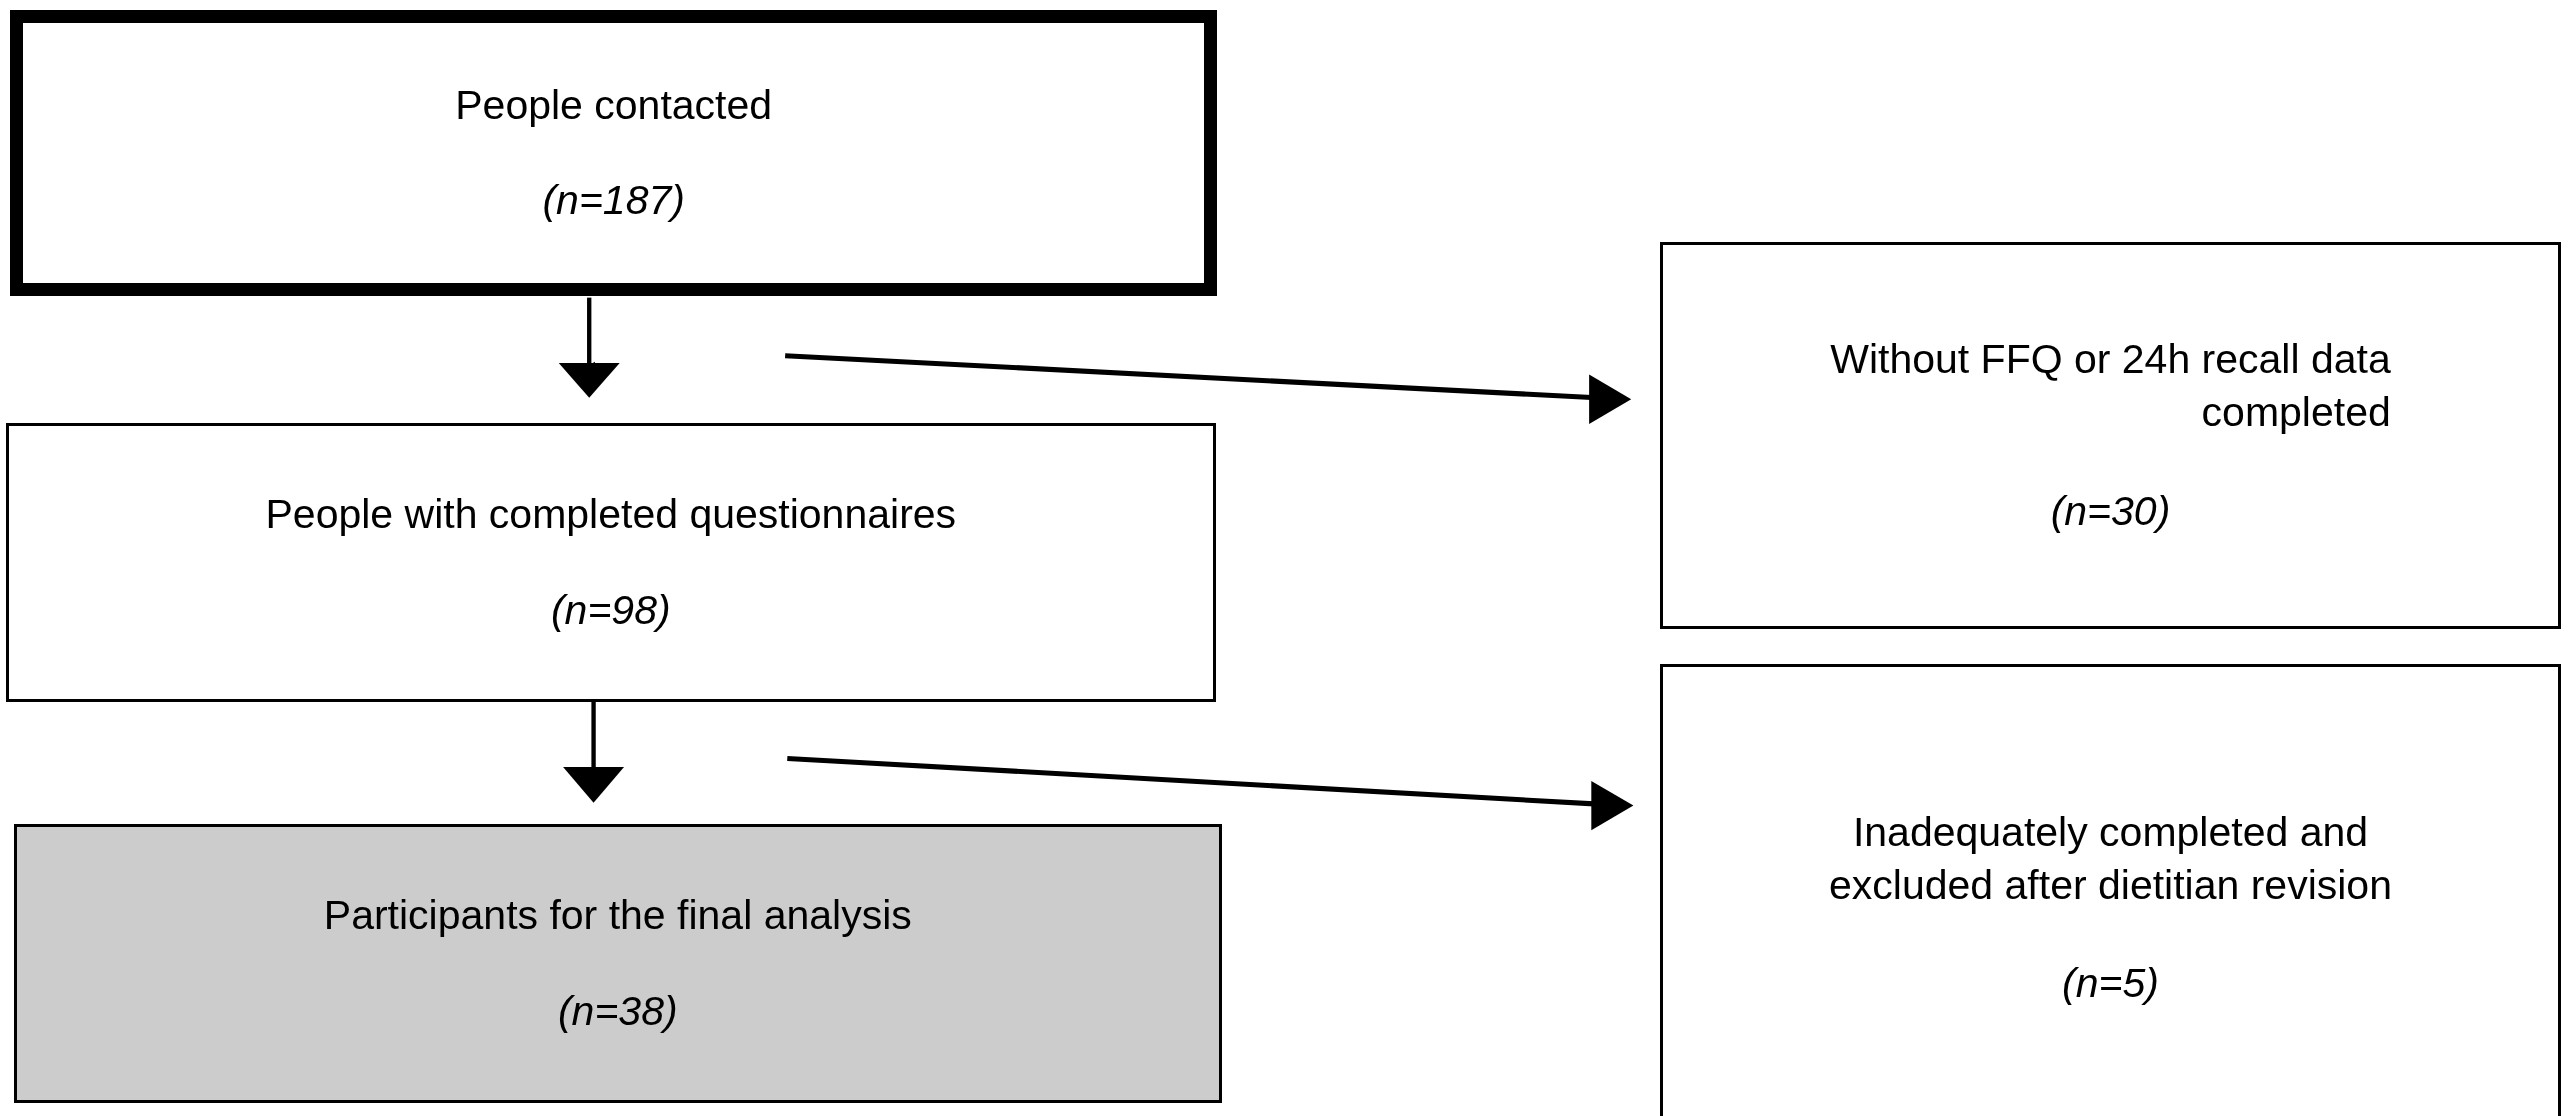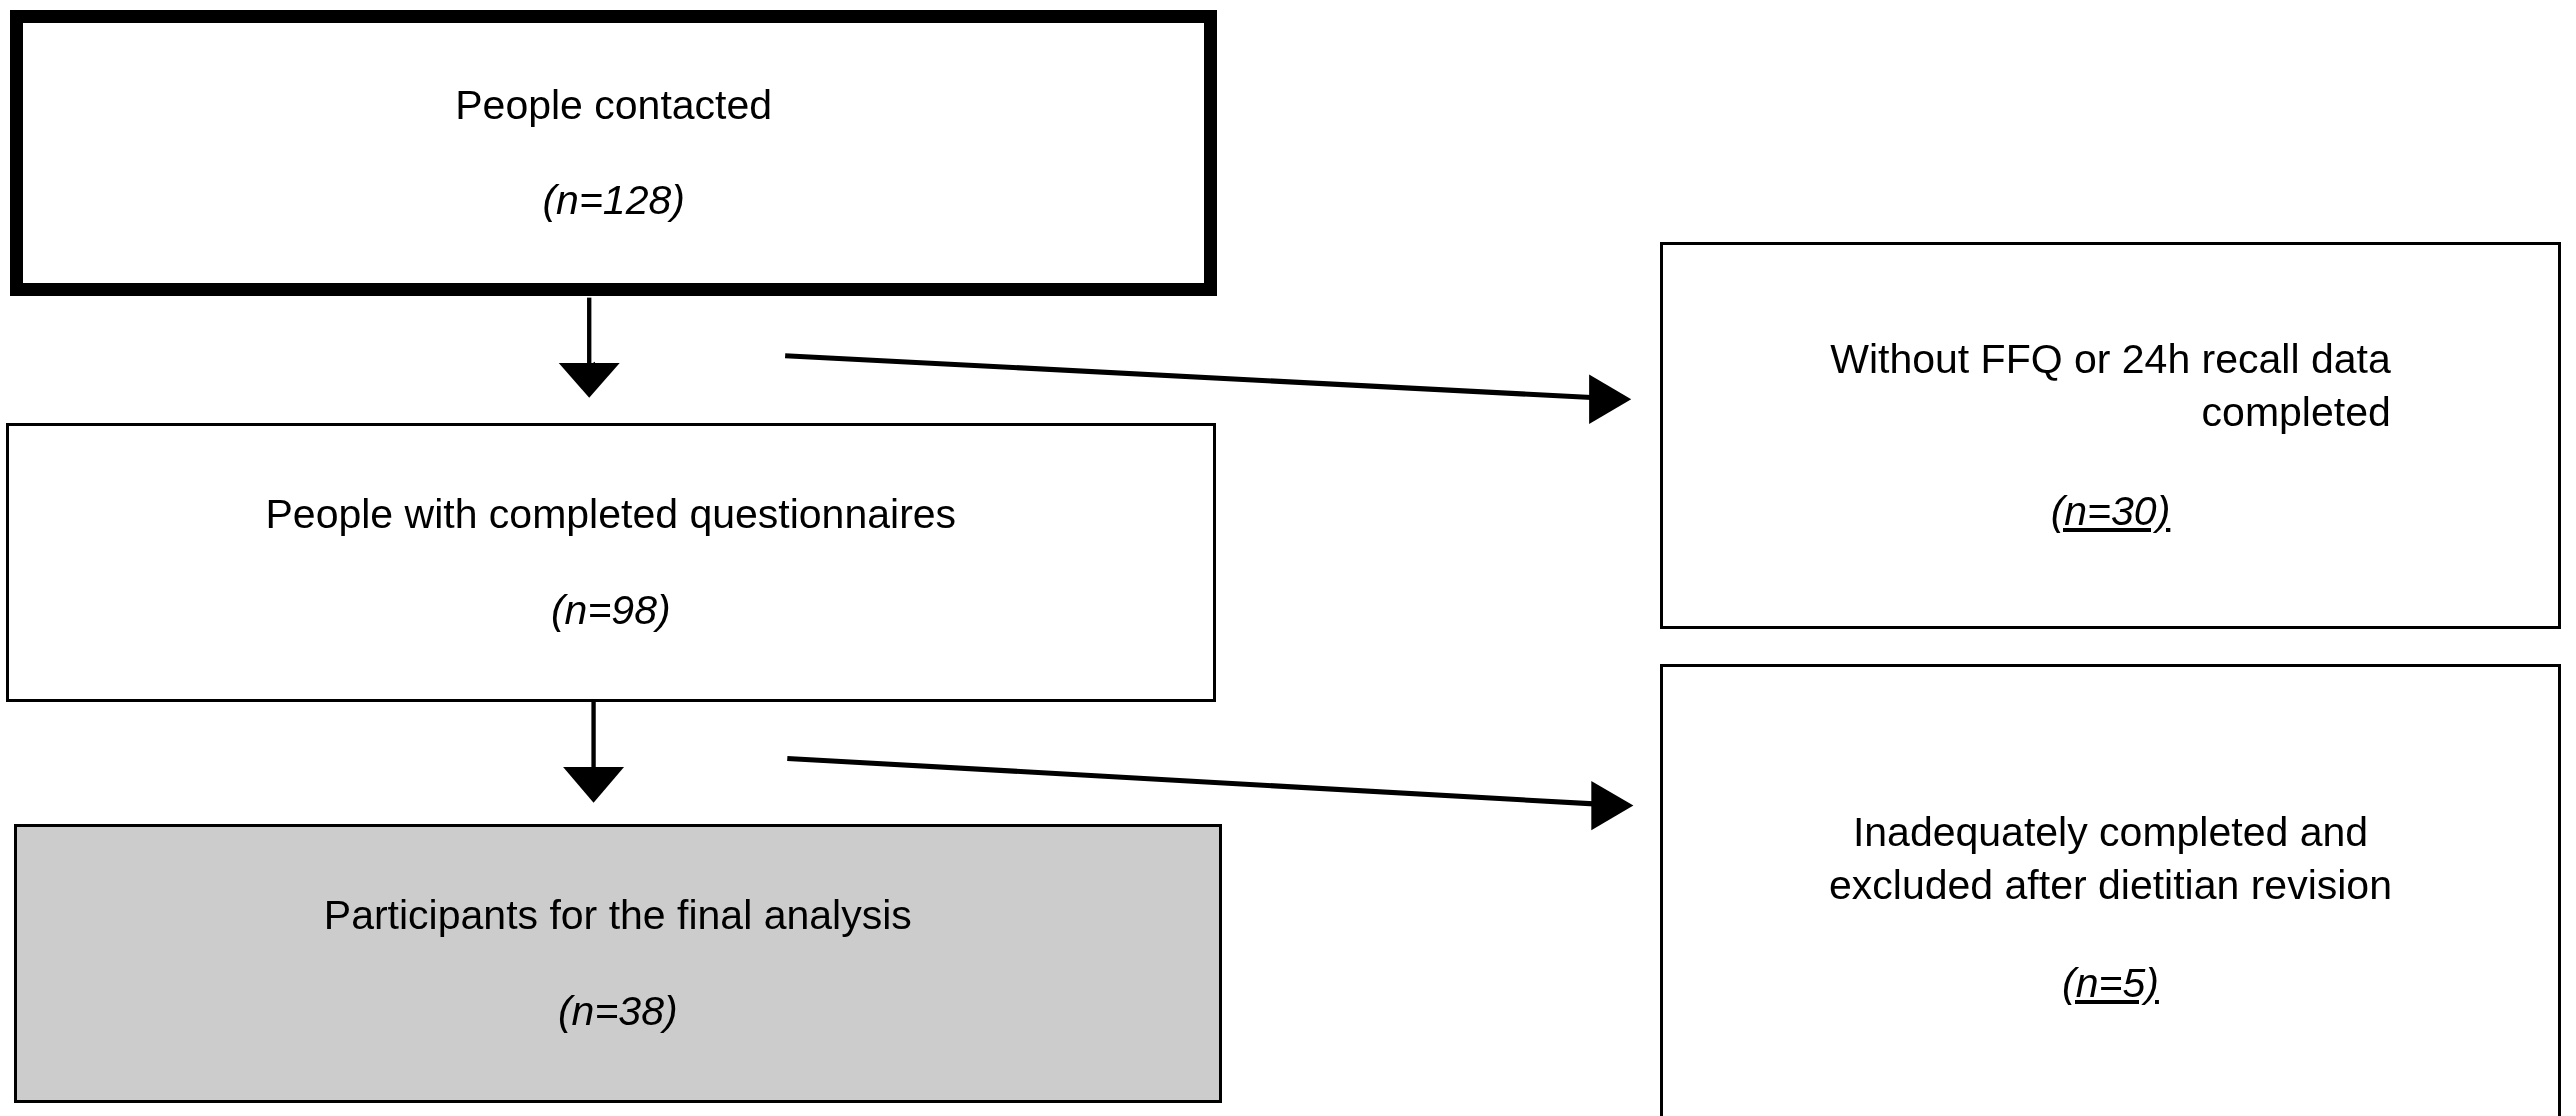--- a/index.html
+++ b/index.html
@@ -40,21 +40,21 @@
     white-space: pre-line;
     padding: 0 19px;
   }
   .box-count {
     font-size: 41px;
     font-style: italic;
     line-height: 1.30;
     margin-top: 42px;
   }
   .right-box .box-title { padding: 0 29px; }
-  .right-box .box-count { margin-top: 45px; text-decoration: underline; }
+  .right-box .box-count { margin-top: 45px; }
 
   #box-people-contacted { left: 10.2px;  top: 10.2px;   width: 1207px; height: 286px; }
   #box-completed-questionnaires { left: 5.8px; top: 423px; width: 1210px; height: 279px; justify-content: center; }
   #box-final-participants { left: 5.8px; top: 824px; width: 1208px; height: 279px; margin-left: 8px; }
   #box-without-data { left: 1660px; top: 242px; width: 901px; height: 387px; text-align: right; }
   #box-inadequate { left: 1660px; top: 664px; width: 901px; height: 488px; }
 
   #arrow-layer {
     position: absolute;
     left: 0; top: 0;
@@ -86,21 +86,21 @@
 
     <line x1="818" y1="967" x2="818" y2="1060" stroke="#000000" stroke-width="6"></line>
     <polygon points="776,1057 860,1057 818,1106" fill="#000000"></polygon>
 
     <line x1="1085" y1="1045" x2="2203" y2="1108" stroke="#000000" stroke-width="7"></line>
     <polygon points="2193,1076 2251,1110 2193,1144" fill="#000000"></polygon>
   </svg>
 
   <div class="flow-box emphasis" id="box-people-contacted">
     <div class="box-title">People contacted</div>
-    <div class="box-count">(n=128)</div>
+    <div class="box-count">(n=187)</div>
   </div>
 
   <div class="flow-box" id="box-completed-questionnaires">
     <div class="box-title">People with completed questionnaires</div>
     <div class="box-count">(n=98)</div>
   </div>
 
   <div class="flow-box shaded" id="box-final-participants">
     <div class="box-title">Participants for the final analysis</div>
     <div class="box-count">(n=38)</div>

